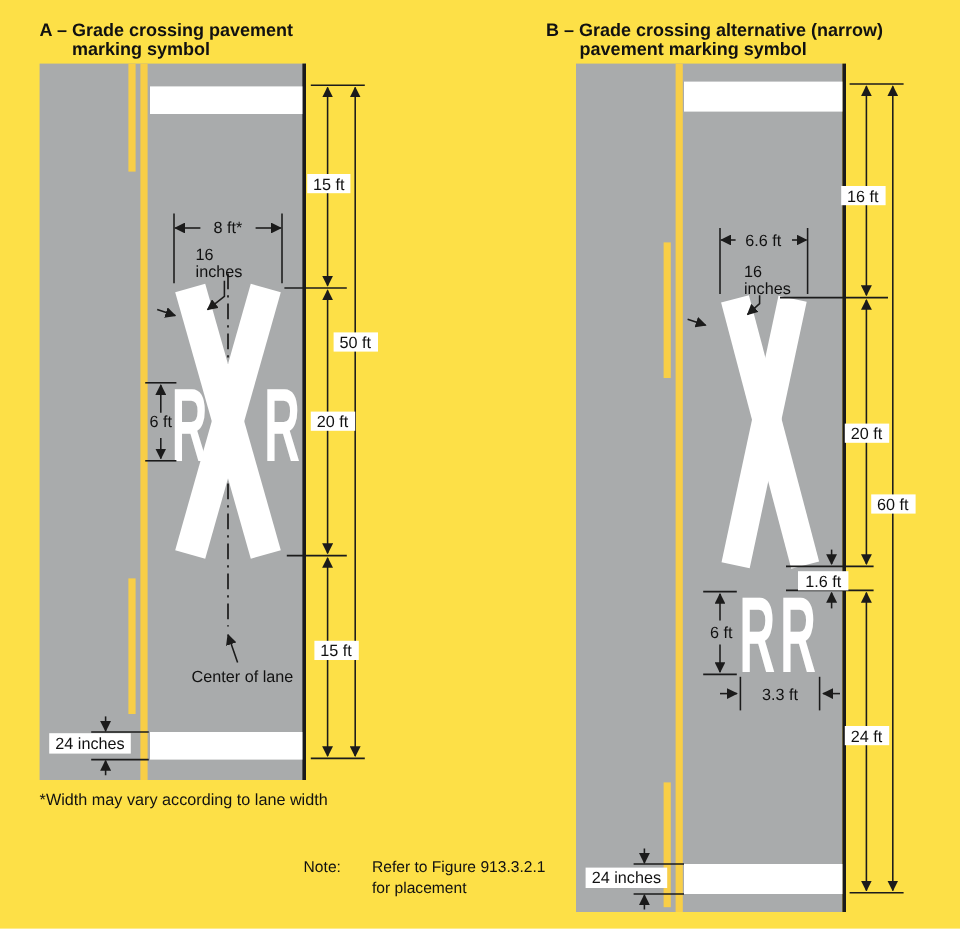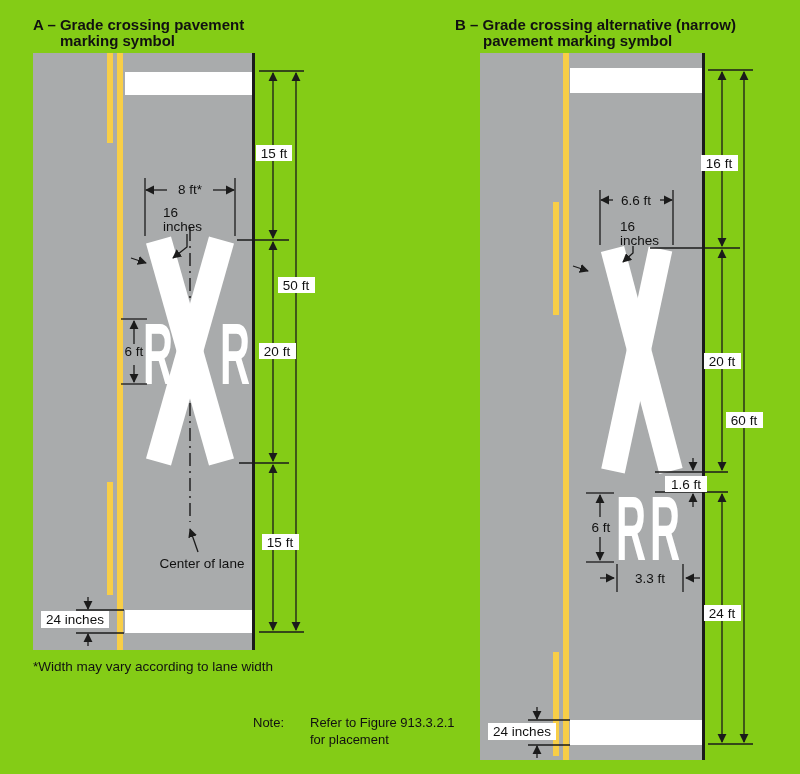--- a/index.html
+++ b/index.html
@@ -1,16 +1,16 @@
 <!DOCTYPE html>
 <html><head>
 <meta charset="utf-8">
 <style>
   html,body{margin:0;padding:0;background:#ffffff;}
-  .stage{width:800px;height:774px;position:relative;background:#84cc16;
+  .stage{width:800px;height:774px;position:relative;background:#fde047;
          font-family:"Liberation Sans", sans-serif;}
   svg{display:block;}
   text{fill:#111;font-family:"Liberation Sans", sans-serif;}
   .dimline{stroke:#1b1b1b;stroke-width:1.3;fill:none;}
   .edge{fill:#1b1b1b;}
   .whitebar{fill:#ffffff;}
   .xarm{stroke:#ffffff;fill:none;stroke-linecap:butt;}
   .labelbg{fill:#ffffff;}
   .dimtext{font-size:13.5px;}
   .titletext{font-size:15px;font-weight:bold;}

